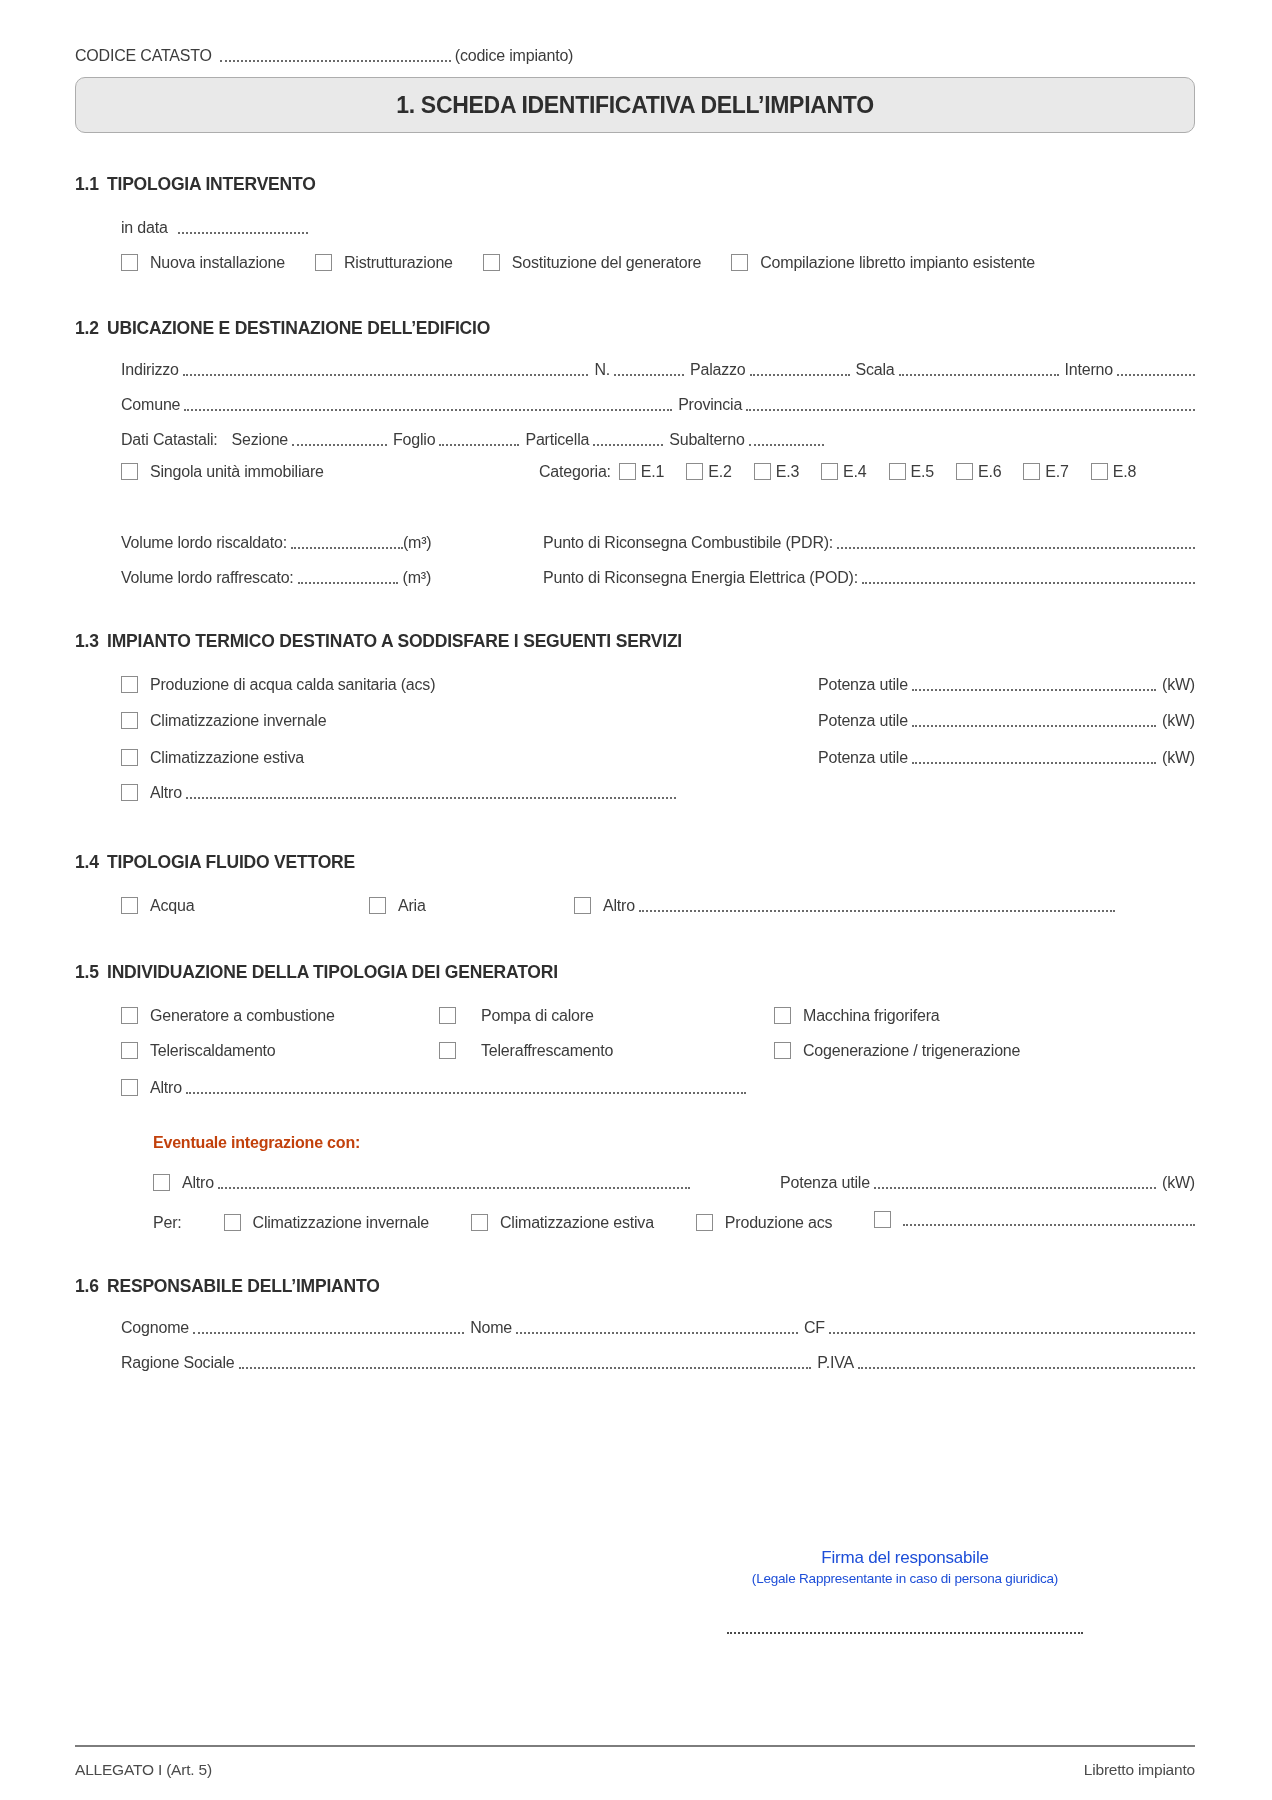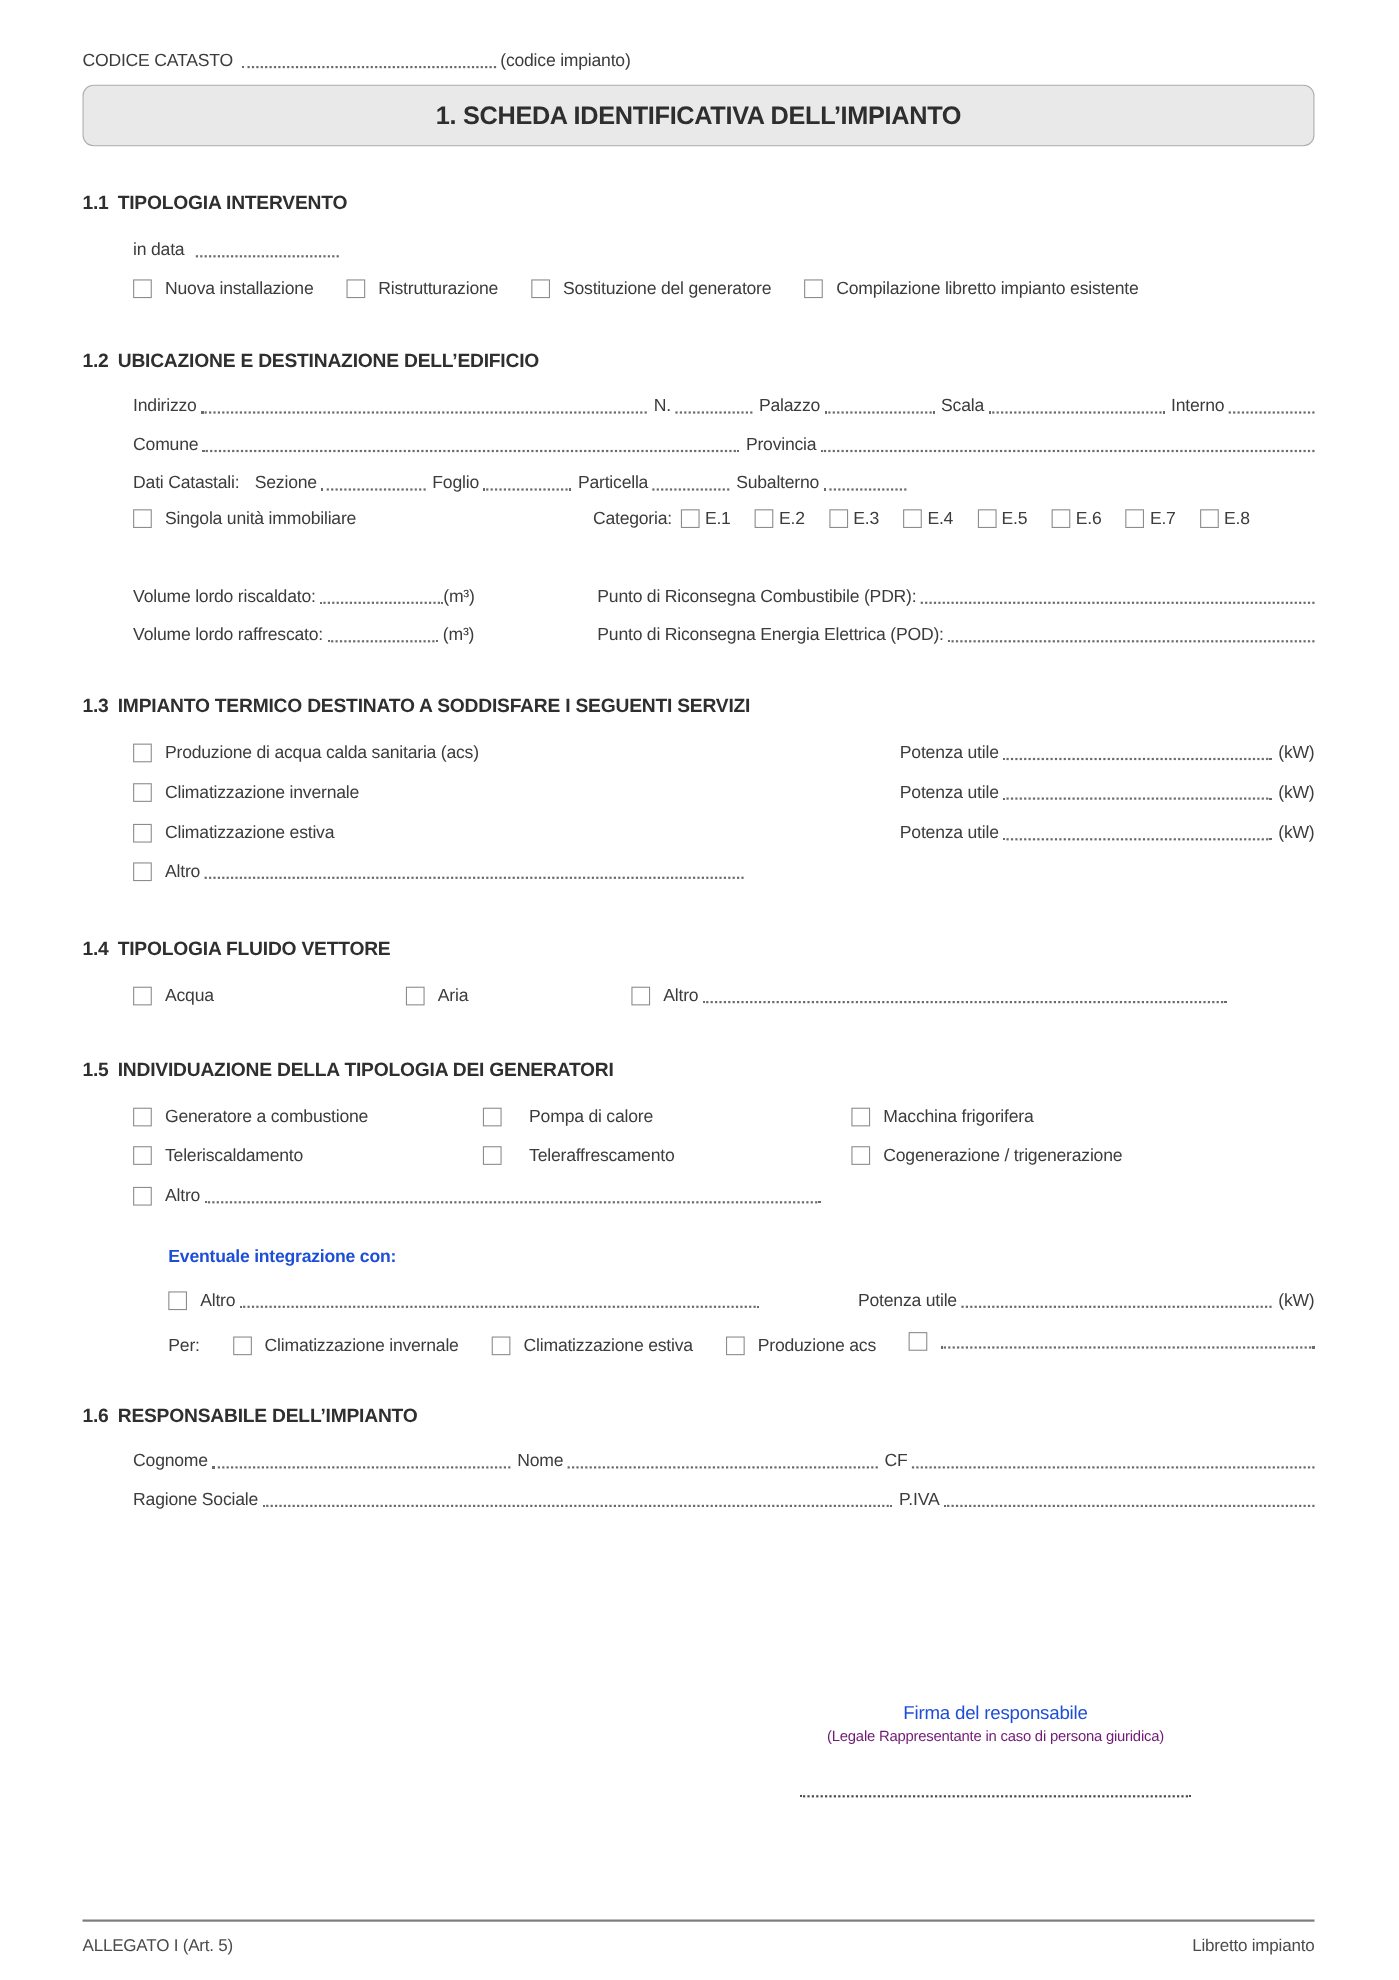--- a/index.html
+++ b/index.html
@@ -63,26 +63,26 @@
 
   
   .colL422 { width:422px; flex:none; display:flex; align-items:baseline; }
   .colR { flex:1 1 auto; display:flex; align-items:baseline; }
   .right377 { width:377px; flex:none; display:flex; align-items:baseline; }
   .right415 { width:415px; flex:none; display:flex; align-items:baseline; }
 
   .c1 { width:318px; flex:none; }
   .c2 { width:335px; flex:none;gap:13px; }
 
-  .subhead { font-weight:bold; color:#1d4ed8; }
+  .subhead { font-weight:bold; color:#c2410c; }
 
   
   .signature { position:absolute; left:705px; top:1548px; width:400px; text-align:center; }
   .sig-line1 { font-size:17px; color:#1d4ed8; }
-  .sig-line2 { font-size:13.5px; color:#701a75; margin-top:3px; }
+  .sig-line2 { font-size:13.5px; color:#1d4ed8; margin-top:3px; }
   .sig-dots { margin:46px auto 0 auto; width:356px; border-bottom:2.5px dotted #4a4a4a; height:1px; }
 
   
   .footer {
     position:absolute; left:75px; right:77px; top:1745px;
     border-top:2.5px solid #7d7d7d;
     display:flex; justify-content:space-between;
     padding-top:14px; font-size:15.5px; color:#4b4b4b;
   }
 </style>
@@ -357,21 +357,21 @@
       <span>Altro</span>
       <span class="dots grow gap6" style="margin-right:90px;"></span>
     </span>
     <span class="right415">
       <span class="lbl">Potenza utile</span>
       <span class="dots grow gap6" style="margin-right:6px;"></span>
       <span class="lbl">(kW)</span>
     </span>
   </div>
 
-  <div class="row ind2 mt18" style="gap:30px;text-align:right;">
+  <div class="row ind2 mt18" style="gap:42px;text-align:right;">
     <span class="lbl">Per:</span>
     <span class="opt">
       <span class="cb"></span>
       <span>Climatizzazione invernale</span>
     </span>
     <span class="opt">
       <span class="cb"></span>
       <span>Climatizzazione estiva</span>
     </span>
     <span class="opt">

